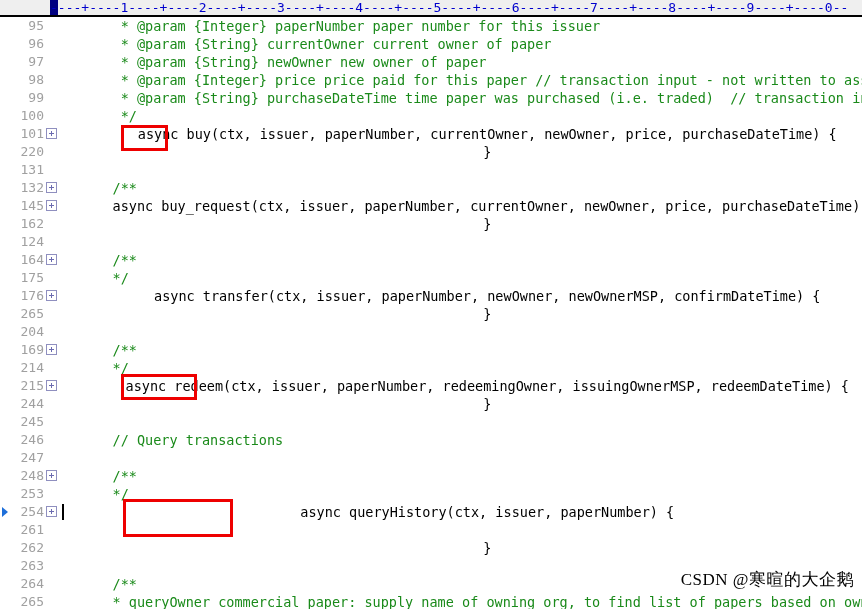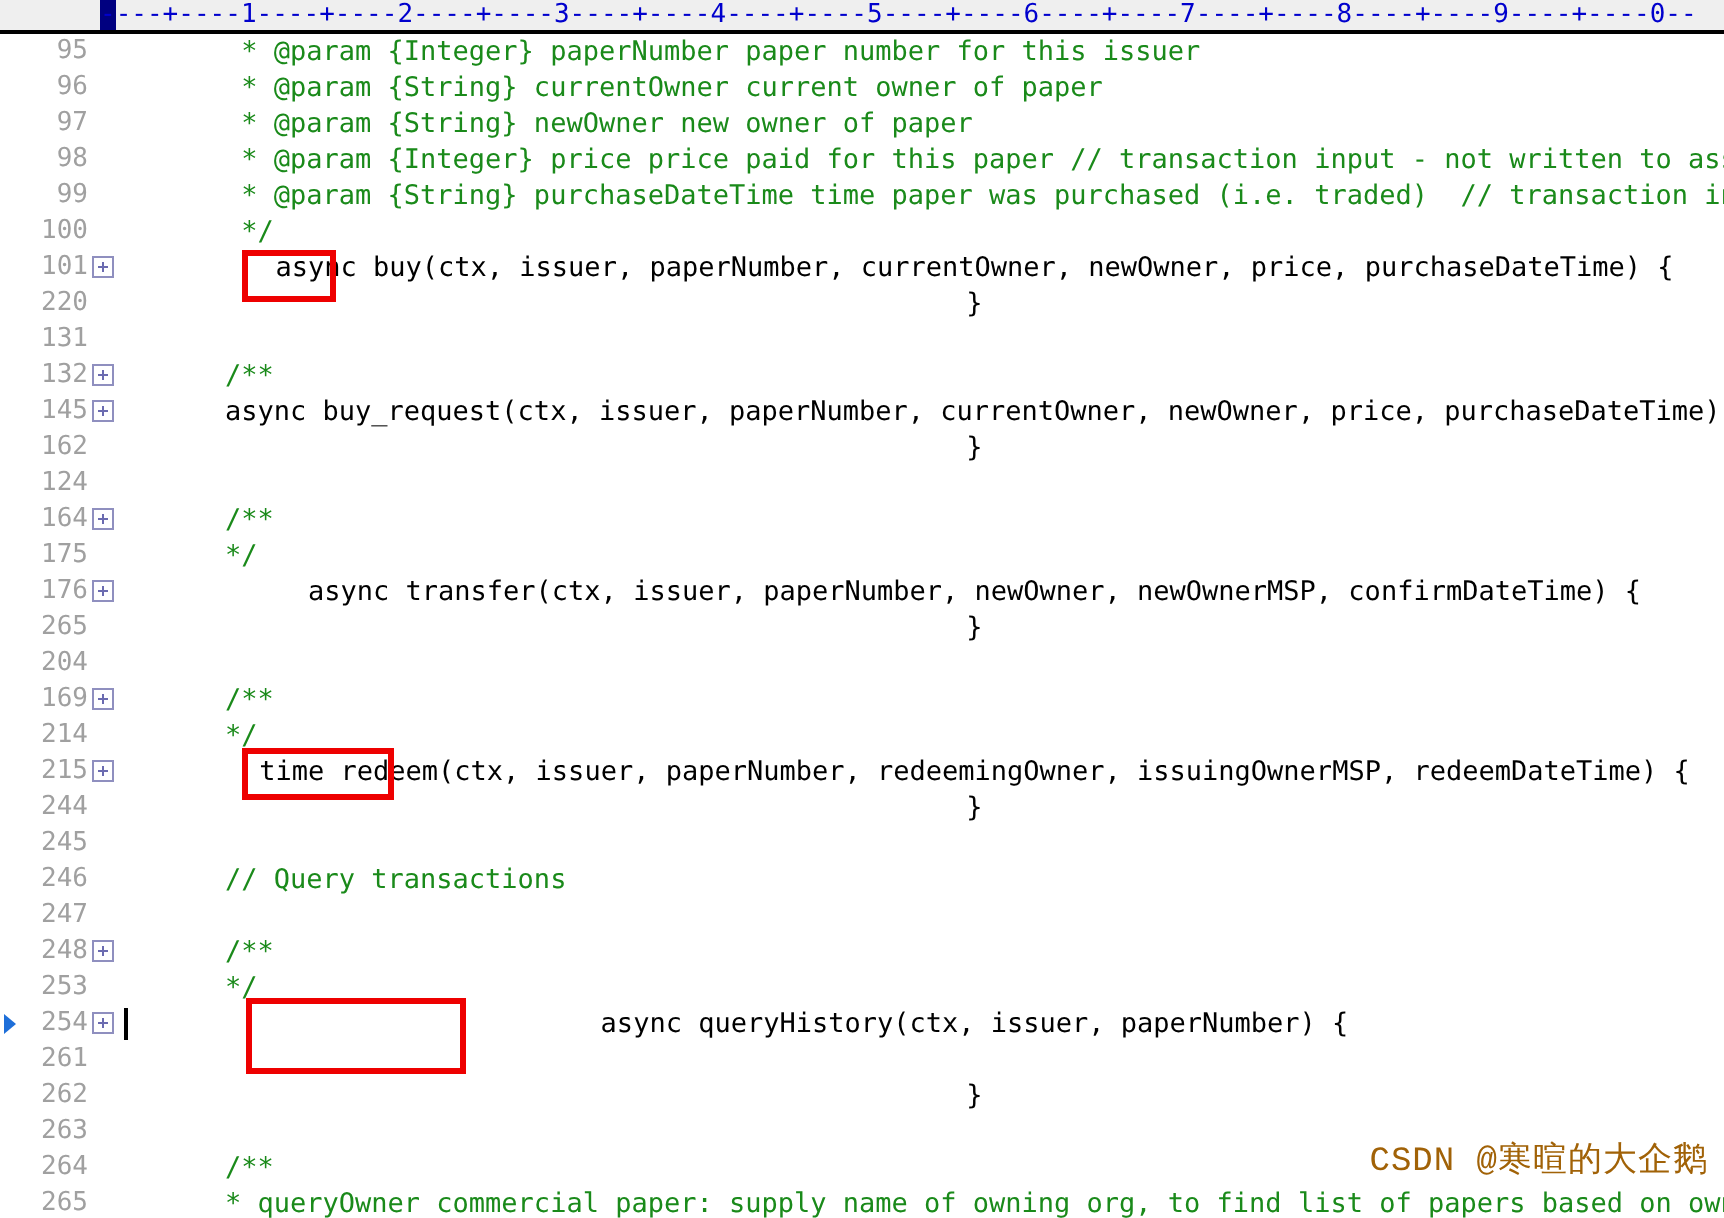--- a/index.html
+++ b/index.html
@@ -151,23 +151,23 @@
     box-sizing: border-box;
     pointer-events: none;
     background: transparent;
   }
 
   
   #watermark {
     position: absolute;
     right: 8px;
     bottom: 18px;
-    font-family: Liberation Mono, monospace;
+    font-family: Liberation Serif, serif;
     font-size: 17px;
-    color: #a16207;
+    color: #000000;
     white-space: pre;
     letter-spacing: 0.5px;
   }
 </style>
 </head>
 <body>
 
 <div id="editor">
 
   <div id="ruler">
@@ -303,21 +303,21 @@
       <div class="cline code">    async buy_request(ctx, issuer, paperNumber, currentOwner, newOwner, price, purchaseDateTime) {</div>
       <div class="cline code">    }</div>
       <div class="cline code"></div>
       <div class="cline comment">    /**</div>
       <div class="cline comment">    */</div>
       <div class="cline code">    async transfer(ctx, issuer, paperNumber, newOwner, newOwnerMSP, confirmDateTime) {</div>
       <div class="cline code">    }</div>
       <div class="cline code"></div>
       <div class="cline comment">    /**</div>
       <div class="cline comment">    */</div>
-      <div class="cline code">    time redeem(ctx, issuer, paperNumber, redeemingOwner, issuingOwnerMSP, redeemDateTime) {</div>
+      <div class="cline code">    async redeem(ctx, issuer, paperNumber, redeemingOwner, issuingOwnerMSP, redeemDateTime) {</div>
       <div class="cline code">    }</div>
       <div class="cline code"></div>
       <div class="cline comment">    // Query transactions</div>
       <div class="cline code"></div>
       <div class="cline comment">    /**</div>
       <div class="cline comment">    */</div>
       <div class="cline code">    async queryHistory(ctx, issuer, paperNumber) {</div>
       <div class="cline code"></div>
       <div class="cline code">    }</div>
       <div class="cline code"></div>

